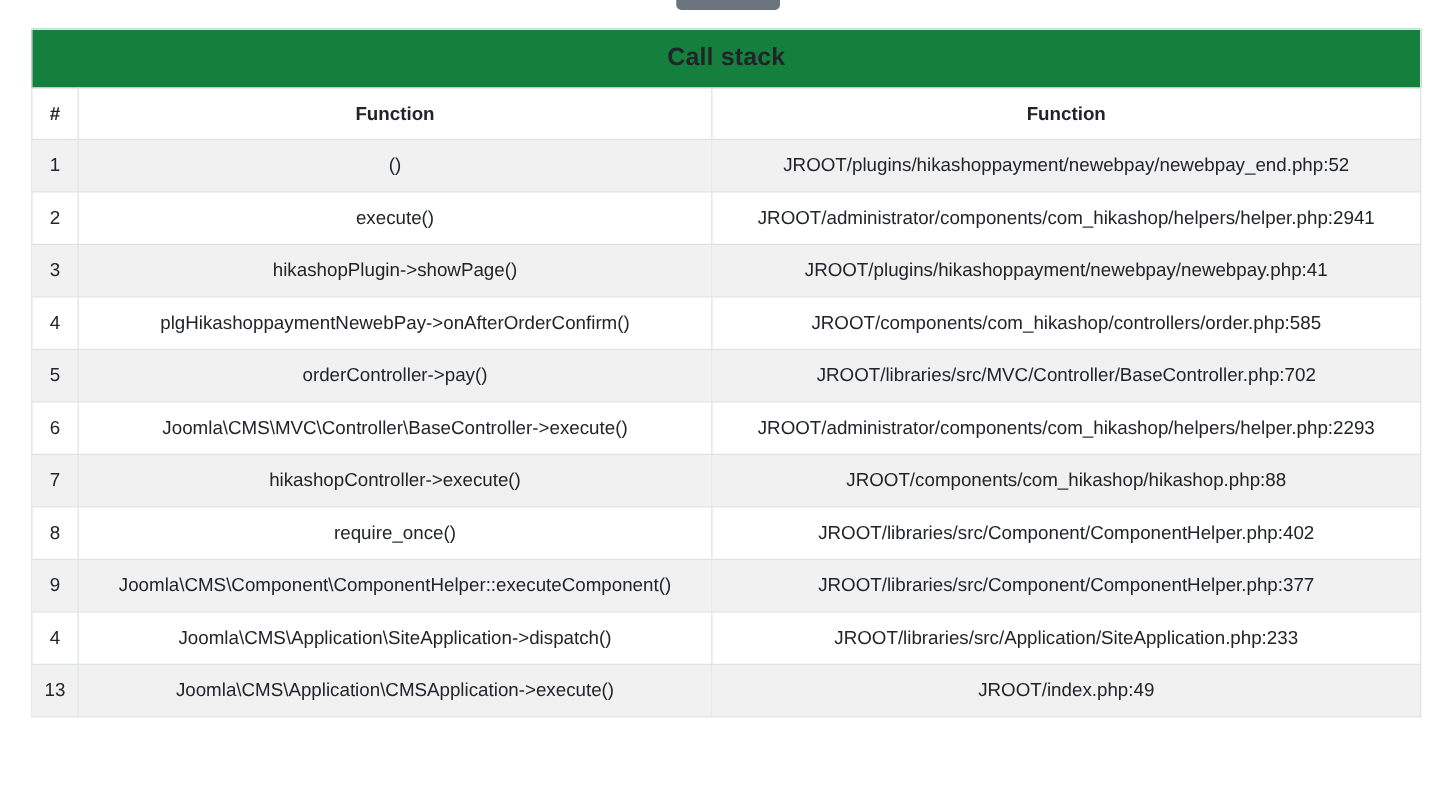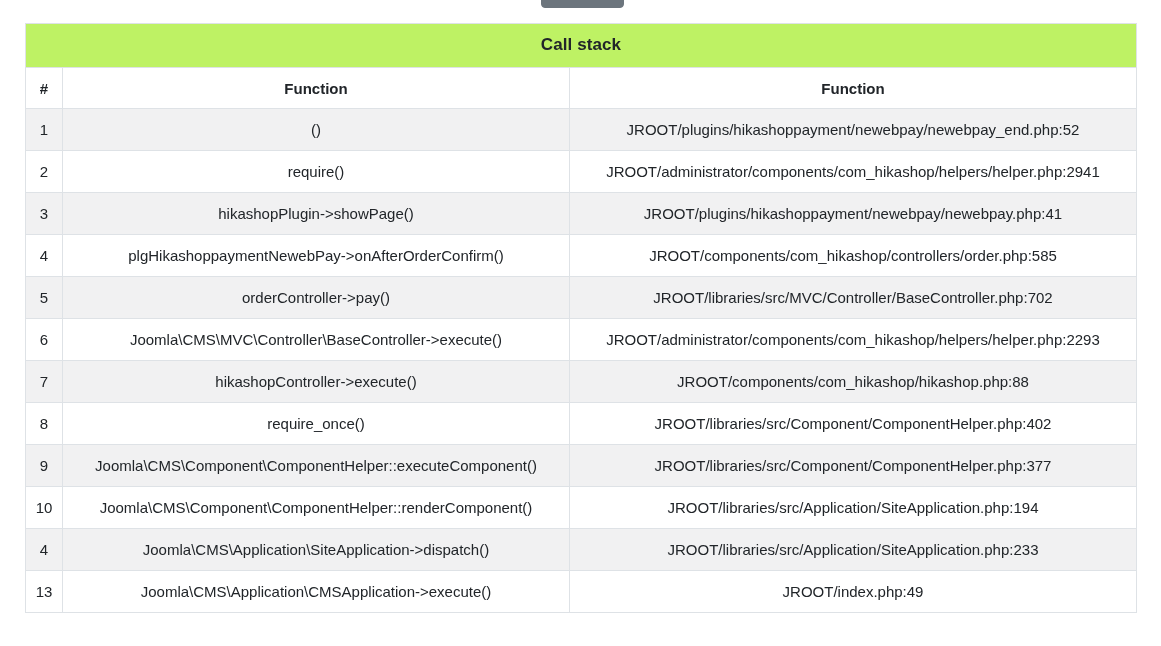--- a/index.html
+++ b/index.html
@@ -45,25 +45,25 @@
 
   table.callstack {
     width: 100%;
     border-collapse: collapse;
     table-layout: fixed;
     font-size: 15px;
   }
 
   table.callstack caption {
     caption-side: top;
-    background: #bef264;
+    background: #15803d;
     border: 1px solid #dee2e6;
     border-bottom: 0;
     font-weight: bold;
-    font-size: 17px;
+    font-size: 20px;
     color: #212529;
     text-align: center;
     padding: 11px 8px 12px;
     letter-spacing: 0.1px;
   }
 
   table.callstack th,
   table.callstack td {
     border: 1px solid #dee2e6;
     text-align: center;
@@ -121,21 +121,21 @@
       </tr>
     </thead>
     <tbody>
       <tr>
         <td>1</td>
         <td>()</td>
         <td>JROOT/plugins/hikashoppayment/newebpay/newebpay_end.php:52</td>
       </tr>
       <tr>
         <td>2</td>
-        <td>require()</td>
+        <td>execute()</td>
         <td>JROOT/administrator/components/com_hikashop/helpers/helper.php:2941</td>
       </tr>
       <tr>
         <td>3</td>
         <td>hikashopPlugin-&gt;showPage()</td>
         <td>JROOT/plugins/hikashoppayment/newebpay/newebpay.php:41</td>
       </tr>
       <tr>
         <td>4</td>
         <td>plgHikashoppaymentNewebPay-&gt;onAfterOrderConfirm()</td>
@@ -160,25 +160,20 @@
         <td>8</td>
         <td>require_once()</td>
         <td>JROOT/libraries/src/Component/ComponentHelper.php:402</td>
       </tr>
       <tr>
         <td>9</td>
         <td>Joomla\CMS\Component\ComponentHelper::executeComponent()</td>
         <td>JROOT/libraries/src/Component/ComponentHelper.php:377</td>
       </tr>
       <tr>
-        <td>10</td>
-        <td>Joomla\CMS\Component\ComponentHelper::renderComponent()</td>
-        <td>JROOT/libraries/src/Application/SiteApplication.php:194</td>
-      </tr>
-      <tr>
         <td>4</td>
         <td>Joomla\CMS\Application\SiteApplication-&gt;dispatch()</td>
         <td>JROOT/libraries/src/Application/SiteApplication.php:233</td>
       </tr>
       <tr>
         <td>13</td>
         <td>Joomla\CMS\Application\CMSApplication-&gt;execute()</td>
         <td>JROOT/index.php:49</td>
       </tr>
     </tbody>

